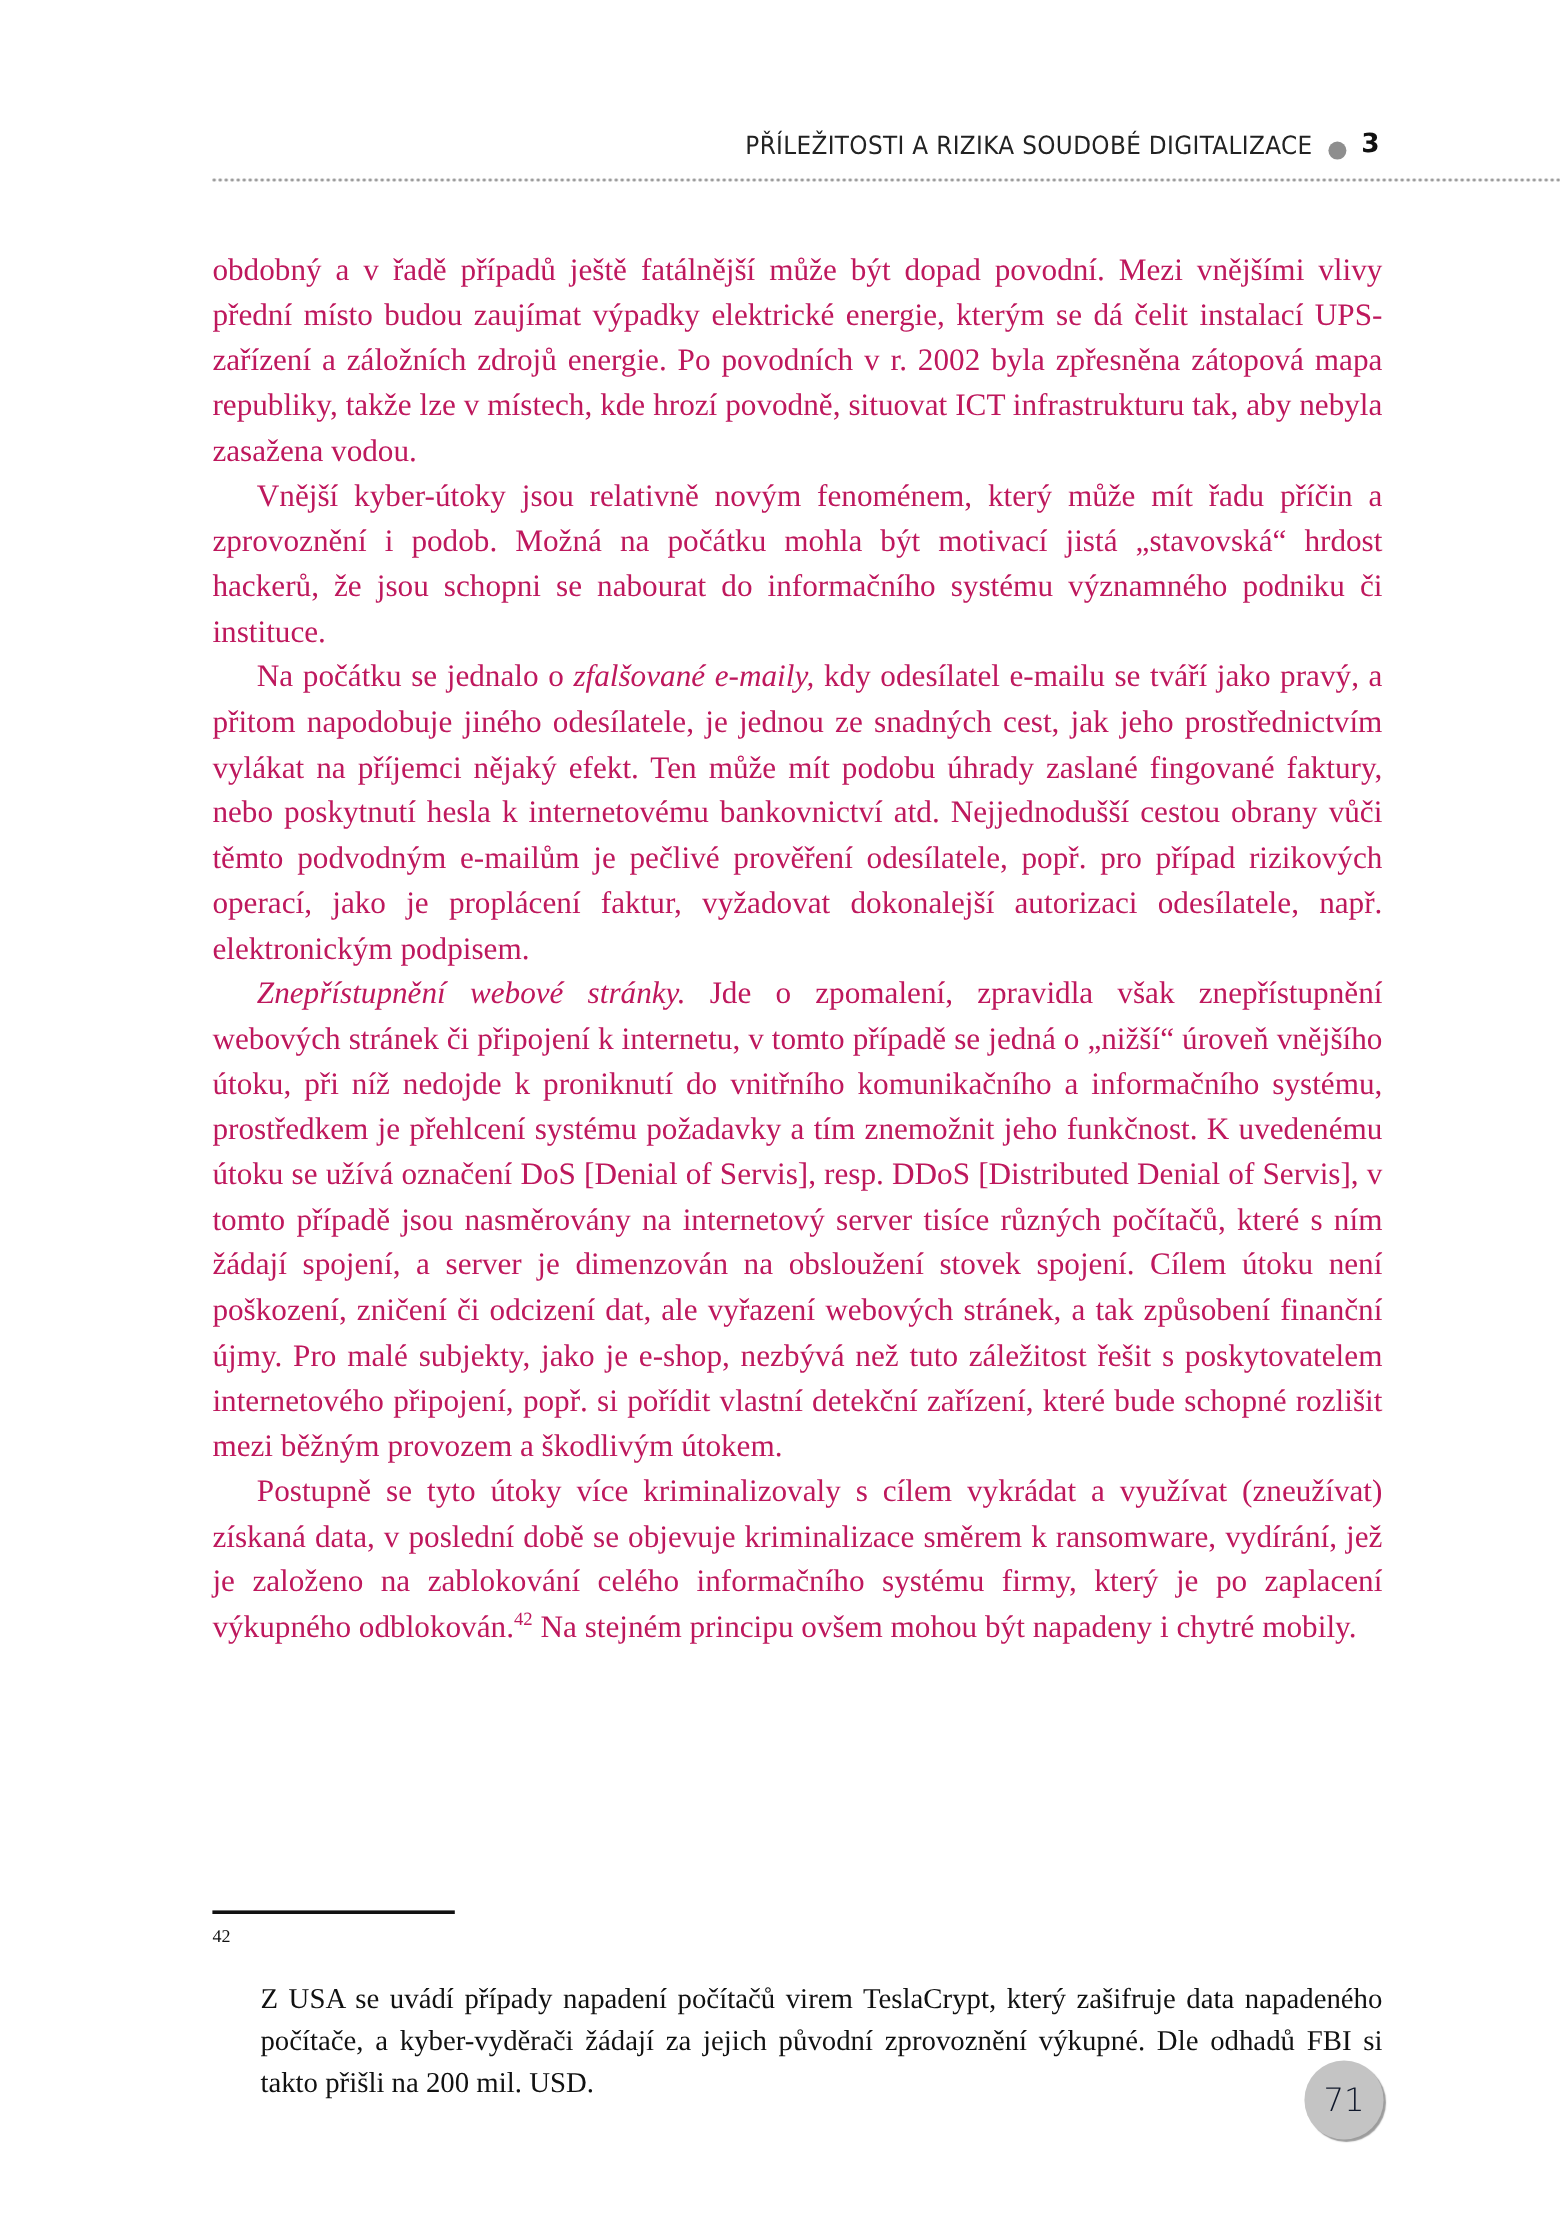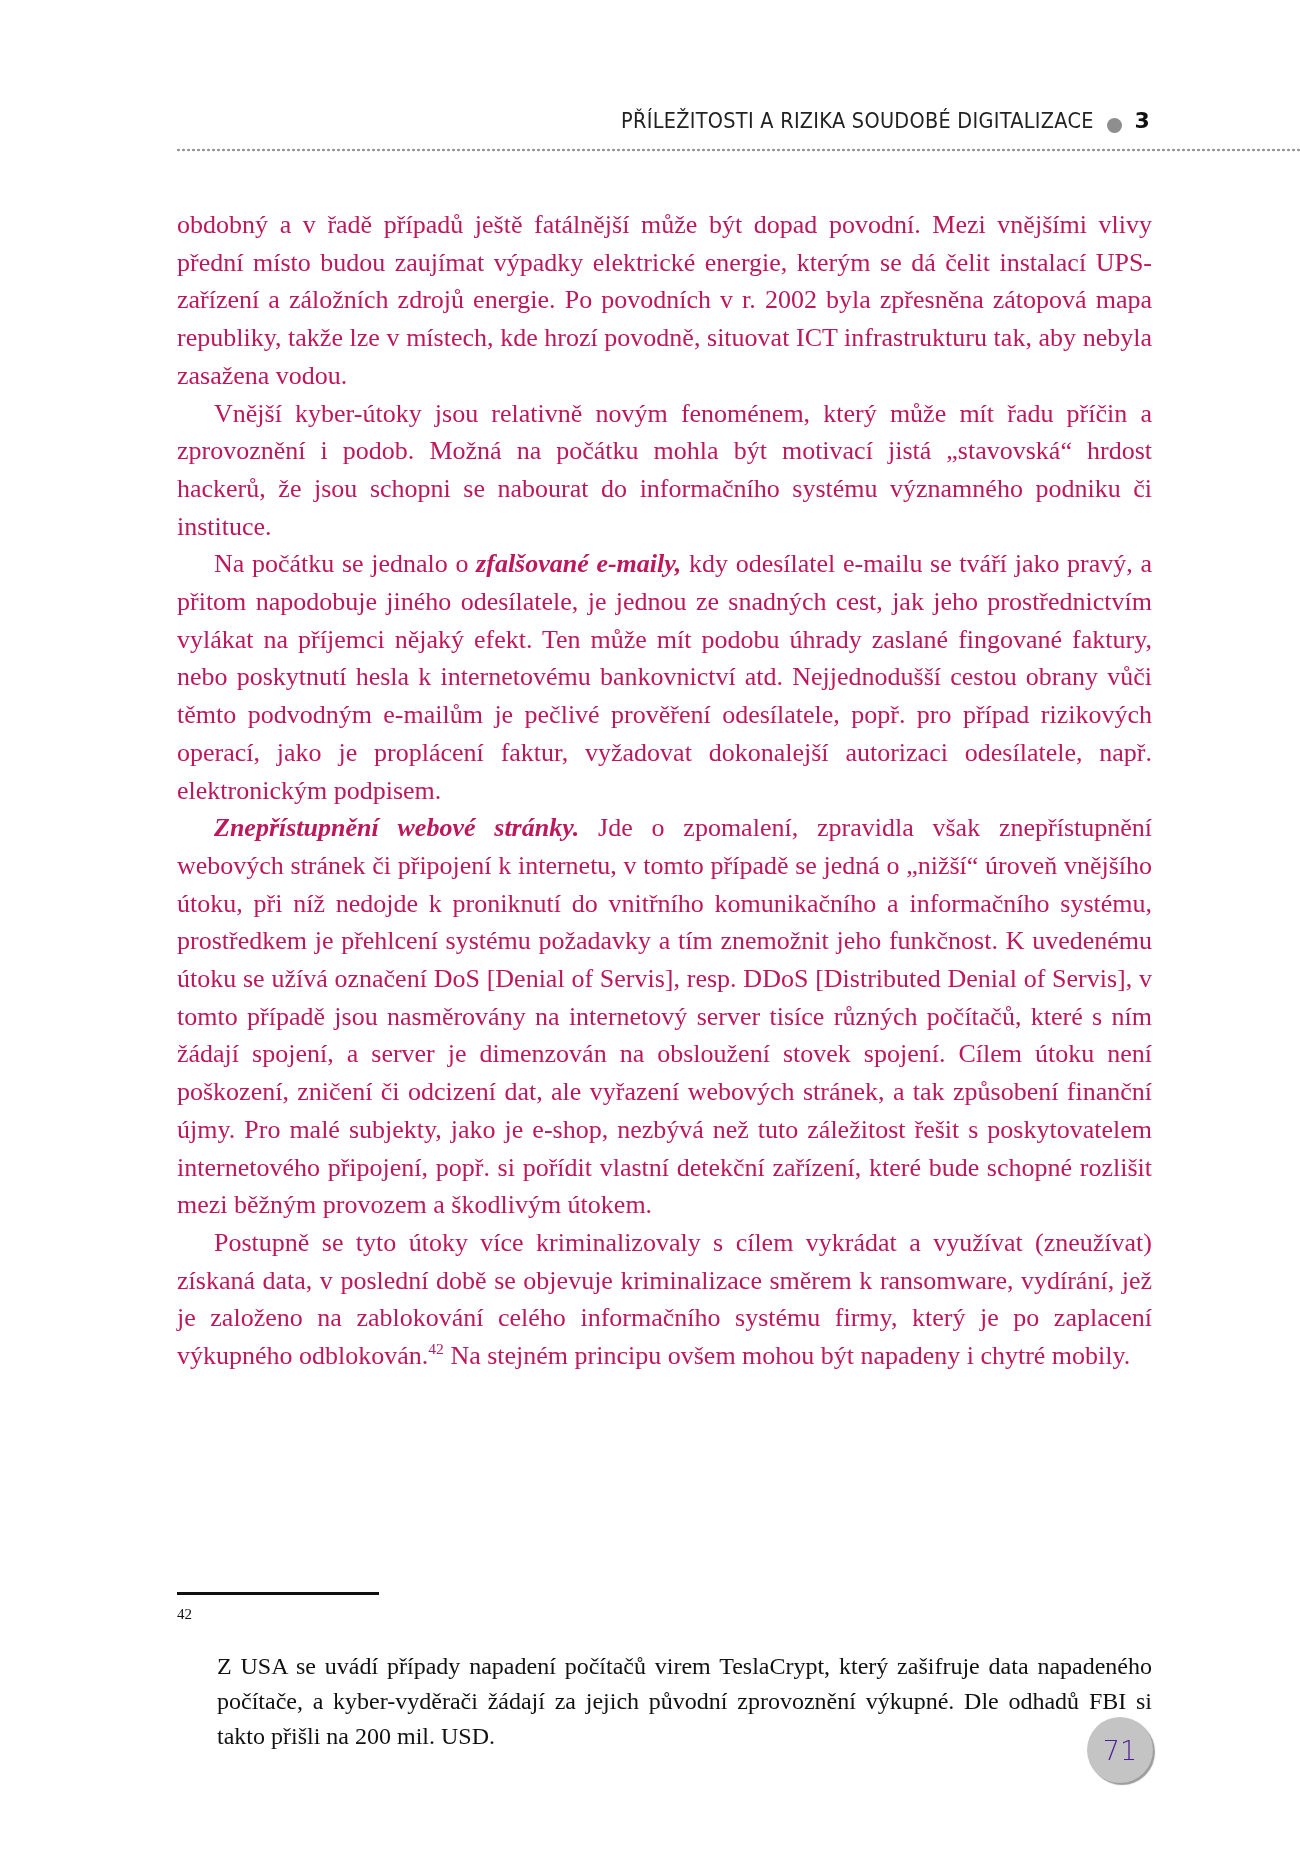--- a/index.html
+++ b/index.html
@@ -21,36 +21,36 @@
     background-image: radial-gradient(circle, #9a9a9a 1.2px, transparent 1.6px);
     background-size: 5px 4px; background-repeat: repeat-x;
   }
   .body-text {
     position: absolute; left: 177px; width: 975px; top: 206px;
     font-family: "Liberation Serif", serif; font-size: 26px; line-height: 37.7px;
     color: #be185d; text-align: justify; hyphens: manual;
   }
   .body-text p { margin: 0; text-indent: 0; }
   .body-text p.indent { text-indent: 37px; }
-  .body-text .emph { font-weight: bold; font-style: italic; }
+  .body-text .emph { font-weight: normal; font-style: italic; }
   .body-text sup, .footnote sup { font-size: 60%; line-height: 0; vertical-align: super; }
   .footnote-rule {
     position: absolute; left: 177px; top: 1592px; width: 202px; height: 2.5px; background: #111;
   }
   .footnote {
     position: absolute; left: 177px; top: 1603px; width: 975px;
     font-family: "Liberation Serif", serif; font-size: 24px; line-height: 35px; color: #111;
     display: flex;
   }
   .footnote .fn-num { width: 40px; flex: none; font-size: 15px; line-height: 22px; }
   .footnote .fn-text { flex: 1; text-align: justify; margin-top: 46px; }
   .page-number {
     position: absolute; left: 1087px; top: 1717px; width: 66px; height: 66px; border-radius: 50%;
     background: #c4c4c4; box-shadow: 2px 2px 1px #9c9c9c;
-    font-family: "DejaVu Sans", sans-serif; font-weight: 200; font-size: 27px; color: #4c1d95;
+    font-family: "DejaVu Sans", sans-serif; font-weight: 200; font-size: 27px; color: #0f172a;
     display: flex; align-items: center; justify-content: center;
   }
 </style>
 </head>
 <body>
 
 <div class="running-head">
   <span class="title">PŘÍLEŽITOSTI A RIZIKA SOUDOBÉ DIGITALIZACE</span>
   <span class="bullet"></span>
   <span class="chapter">3</span>

